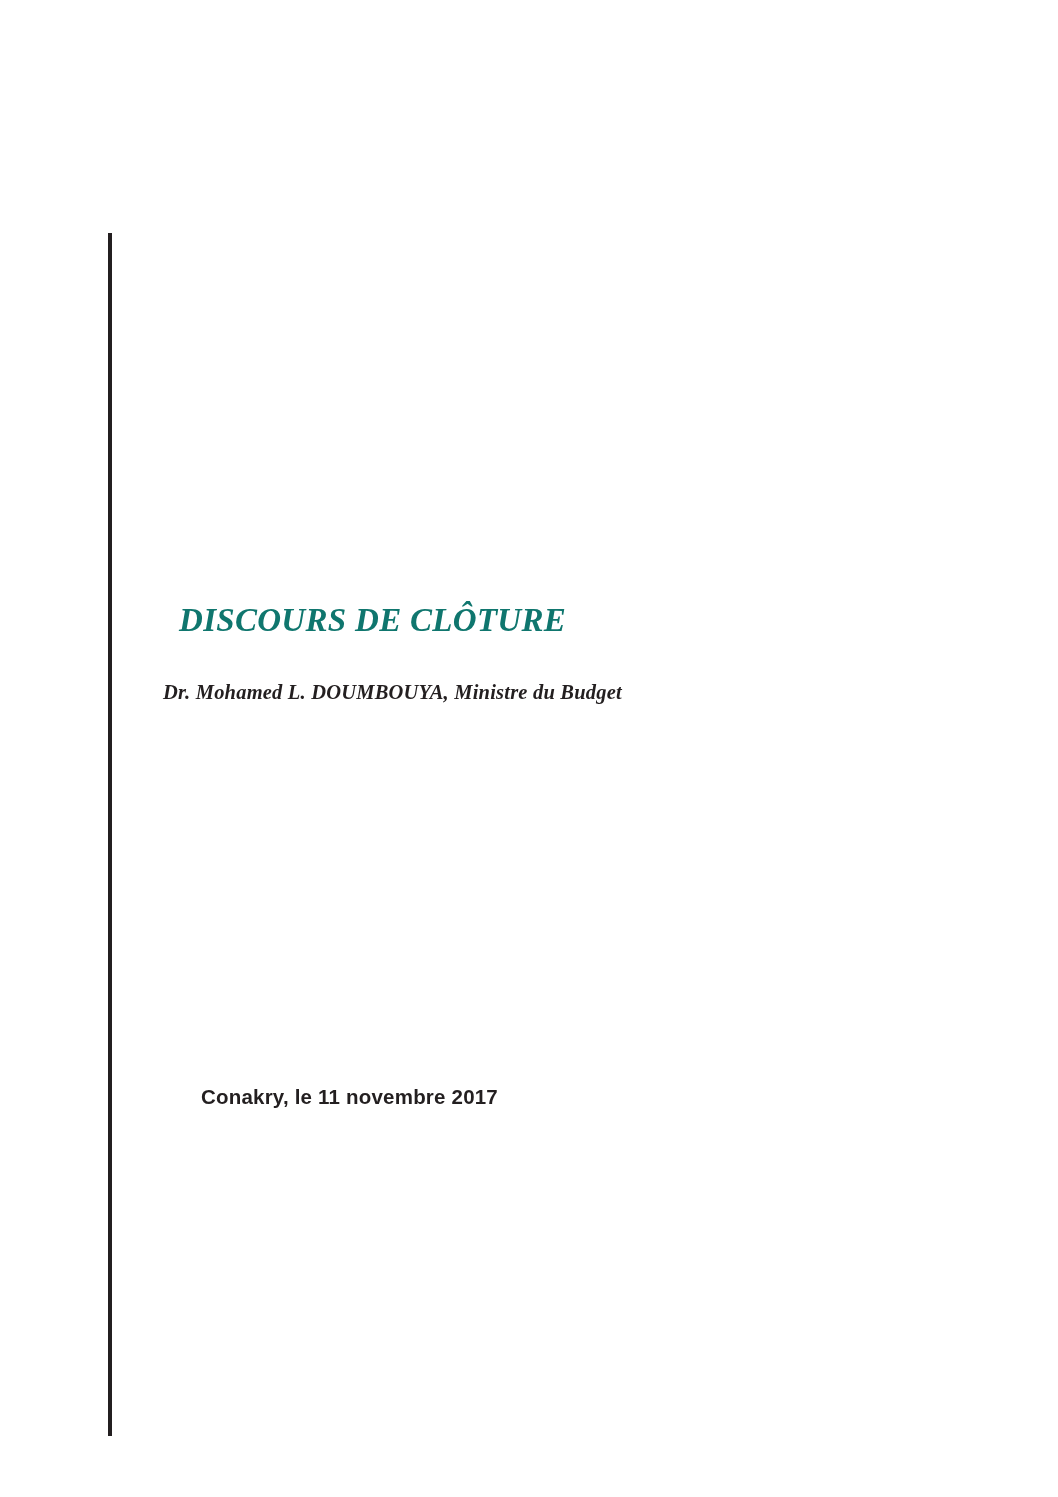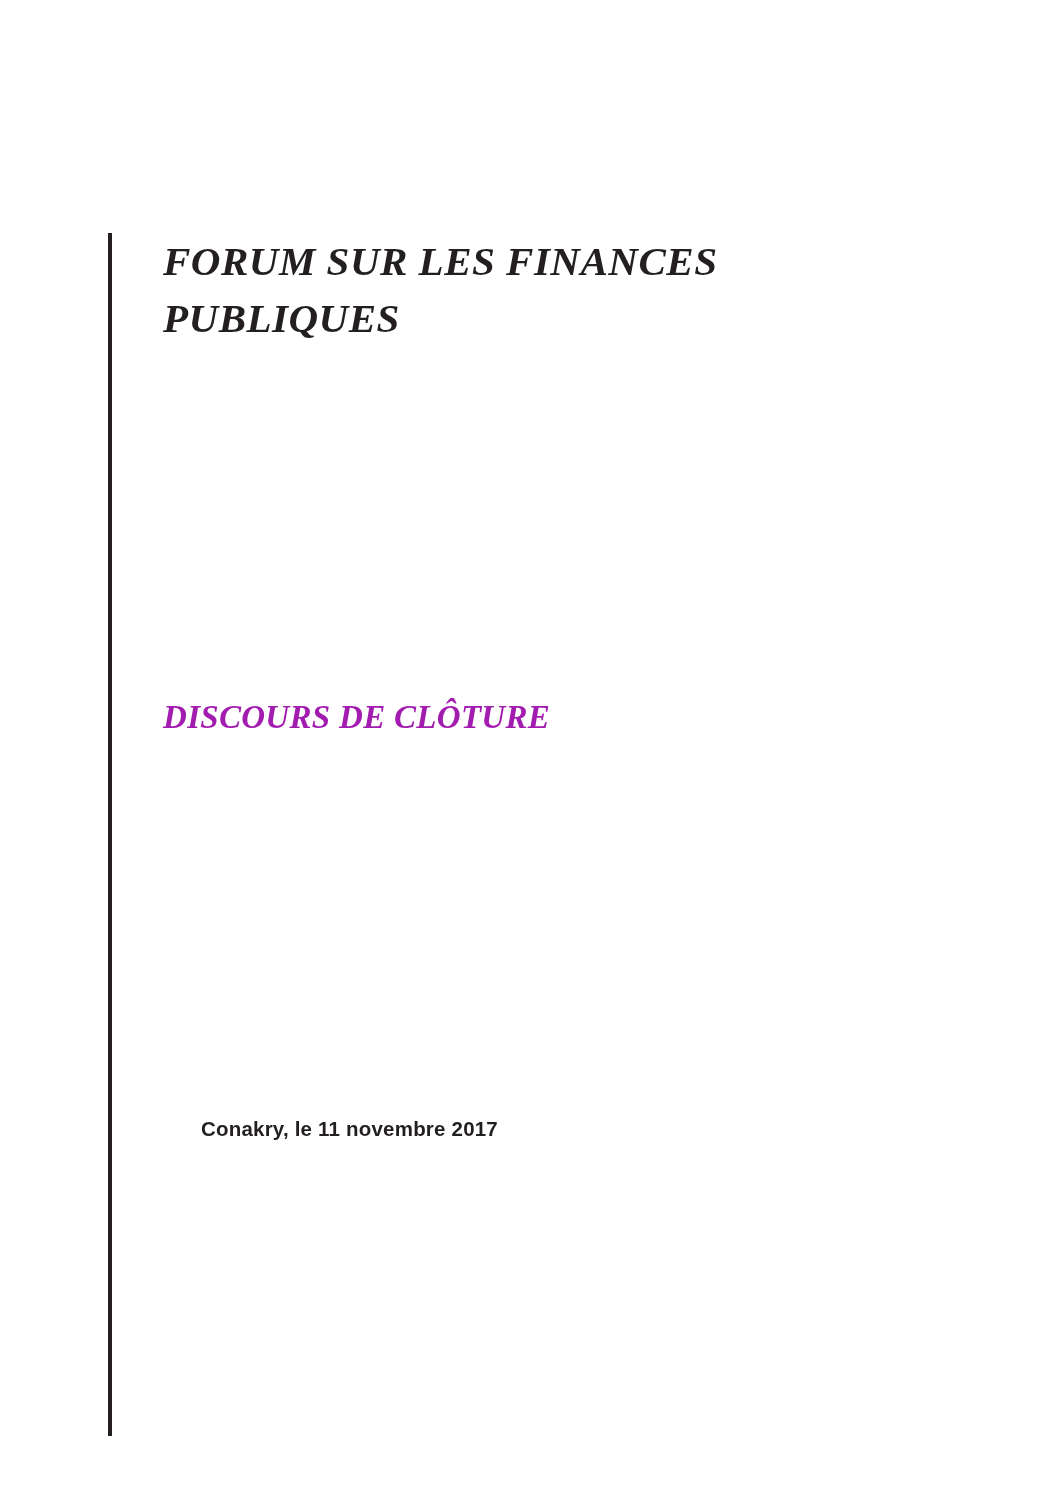--- a/index.html
+++ b/index.html
@@ -46,22 +46,22 @@
   }
   .spacer-one {
     height: 353px;
   }
   .subtitle {
     font-family: "Liberation Serif", serif;
     font-weight: bold;
     font-style: italic;
     font-size: 33px;
     letter-spacing: 0.3px;
-    color: #a21caf;
-    margin: 0;
+    color: #0f766e;
+    margin: 16px;
   }
   .author {
     font-family: "Liberation Serif", serif;
     font-weight: bold;
     font-style: italic;
     font-size: 20.5px;
     letter-spacing: 0.2px;
     color: #231f20;
     margin: 42px 0 0 0;
   }
@@ -79,26 +79,26 @@
 </style>
 </head>
 <body>
 
 <div class="page">
 
   <div class="vertical-rule"></div>
 
   <div class="content">
 
-    <h1 class="doc-title">FORUM SUR LES FINANCES PUBLIQUES</h1>
 
     <div class="spacer-one"></div>
 
     <h2 class="subtitle">DISCOURS DE CLÔTURE</h2>
 
+    <p class="author">Dr. Mohamed L. DOUMBOUYA, Ministre du Budget</p>
 
     <div class="spacer-two"></div>
 
     <p class="place-date">Conakry, le 11 novembre 2017</p>
 
   </div>
 
 </div>
 
 </body></html>

